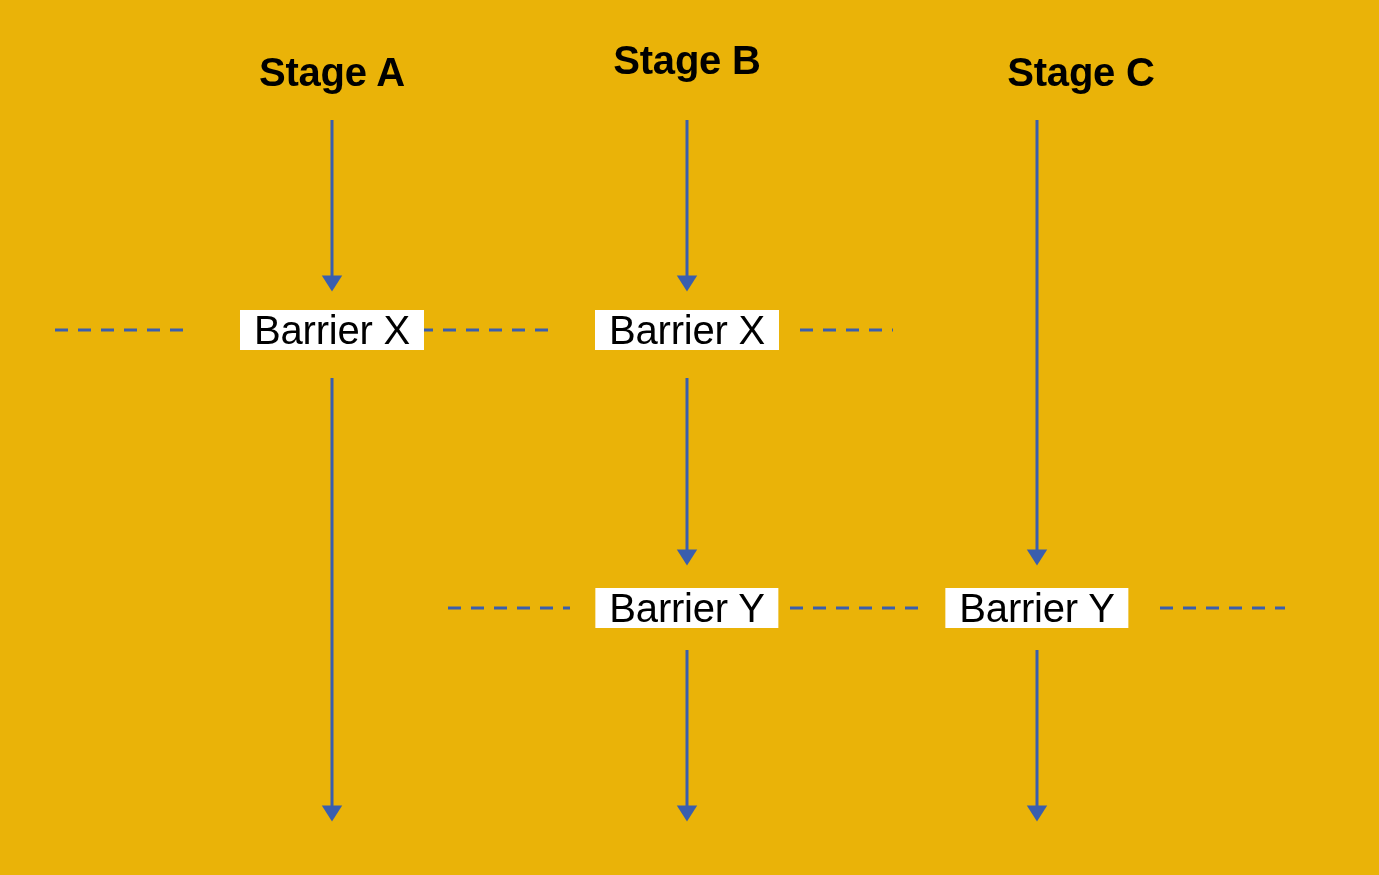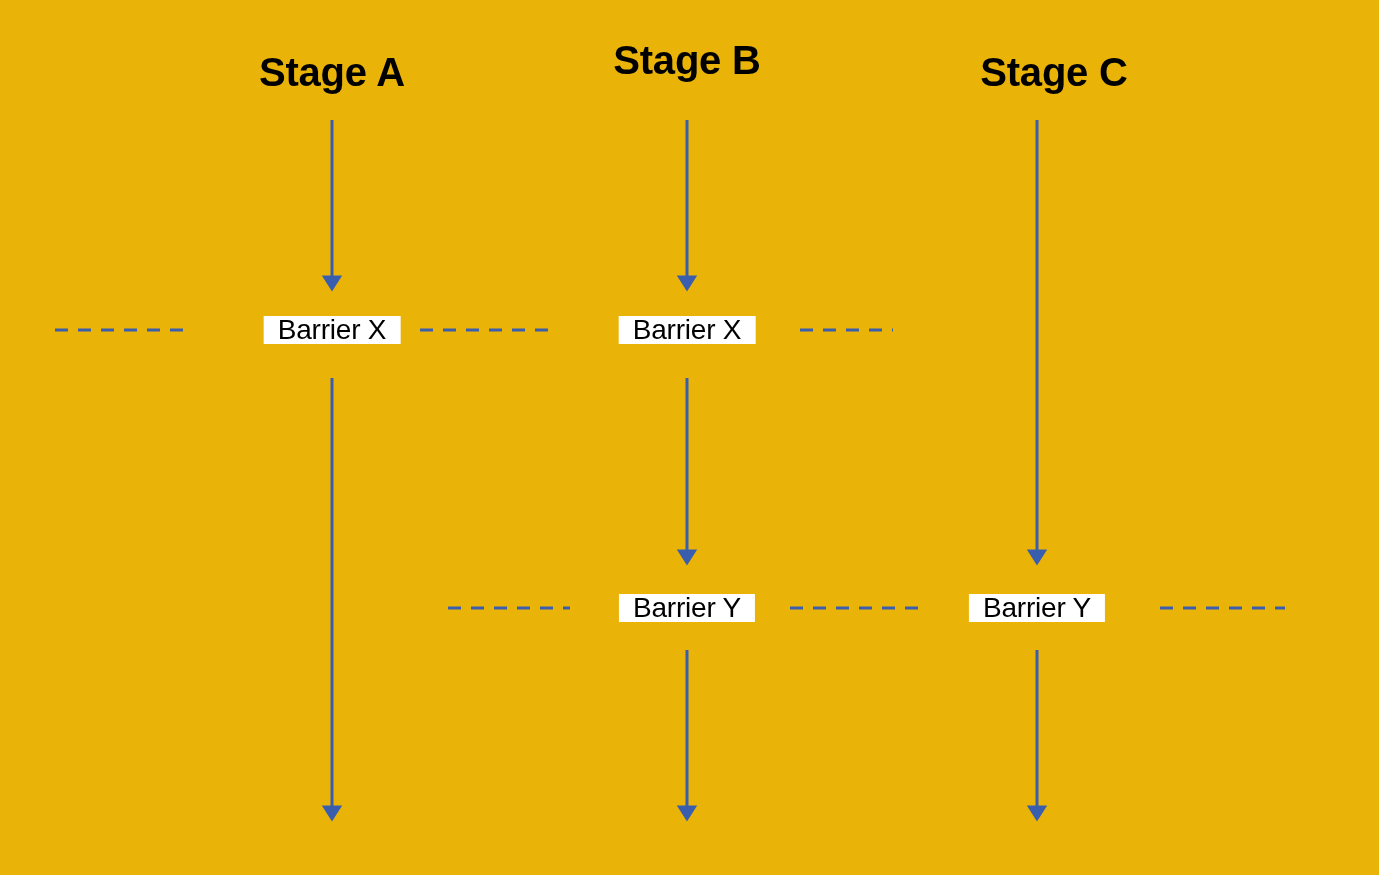--- a/index.html
+++ b/index.html
@@ -30,21 +30,21 @@
     white-space: nowrap;
     color: #000000;
     line-height: 1;
   }
   .stage-label {
     font-size: 40px;
     font-weight: bold;
     letter-spacing: -0.2px;
   }
   .barrier-label {
-    font-size: 28px;
+    font-size: 40px;
     font-weight: normal;
     letter-spacing: -0.2px;
     background: #ffffff;
     padding: 0 14px;
   }
 </style>
 </head>
 <body>
 
 <div id="canvas">
@@ -70,20 +70,20 @@
         <line x1="800" y1="330" x2="893" y2="330" stroke="#3A5EAE" stroke-width="3" stroke-dasharray="13 10"></line>
         <line x1="448" y1="608" x2="570" y2="608" stroke="#3A5EAE" stroke-width="3" stroke-dasharray="13 10"></line>
         <line x1="790" y1="608" x2="920" y2="608" stroke="#3A5EAE" stroke-width="3" stroke-dasharray="13 10"></line>
         <line x1="1160" y1="608" x2="1285" y2="608" stroke="#3A5EAE" stroke-width="3" stroke-dasharray="13 10"></line>
       </g>
   </svg>
 
   <div id="label-layer">
       <div class="node-label stage-label" style="left: 332px; top: 72px;">Stage A</div>
       <div class="node-label stage-label" style="left: 687px; top: 60px;">Stage B</div>
-      <div class="node-label stage-label" style="left: 1054px; top: 72px;">Stage C</div>
+      <div class="node-label stage-label" style="left: 1081px; top: 72px;">Stage C</div>
       <div class="node-label barrier-label" style="left: 332px; top: 330px;">Barrier X</div>
       <div class="node-label barrier-label" style="left: 687px; top: 330px;">Barrier X</div>
       <div class="node-label barrier-label" style="left: 687px; top: 608px;">Barrier Y</div>
       <div class="node-label barrier-label" style="left: 1037px; top: 608px;">Barrier Y</div>
     </div>
 
 </div>
 
 </body></html>

